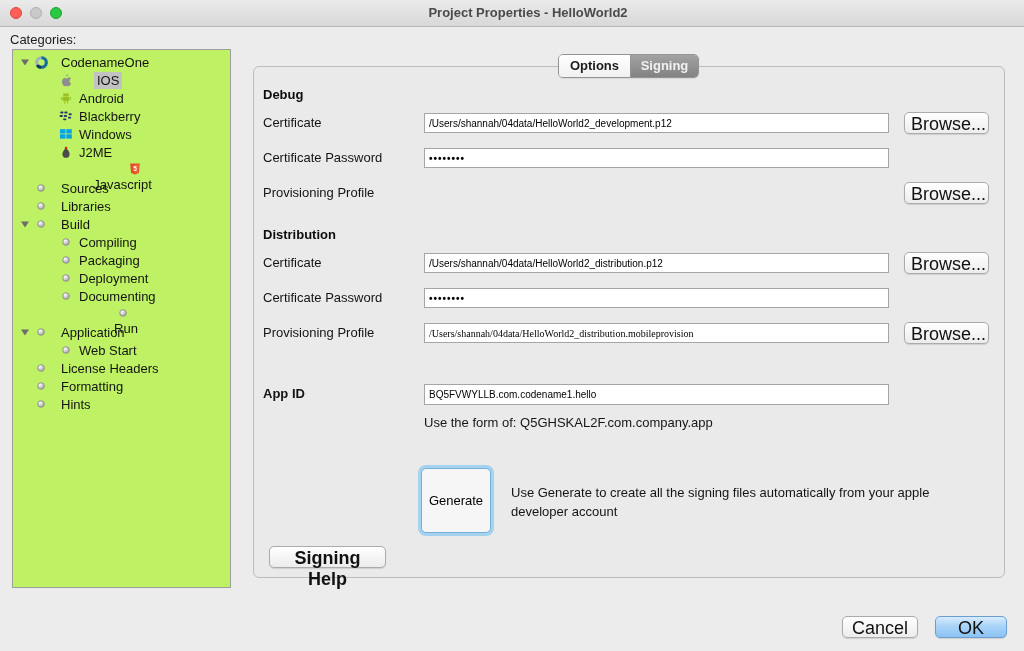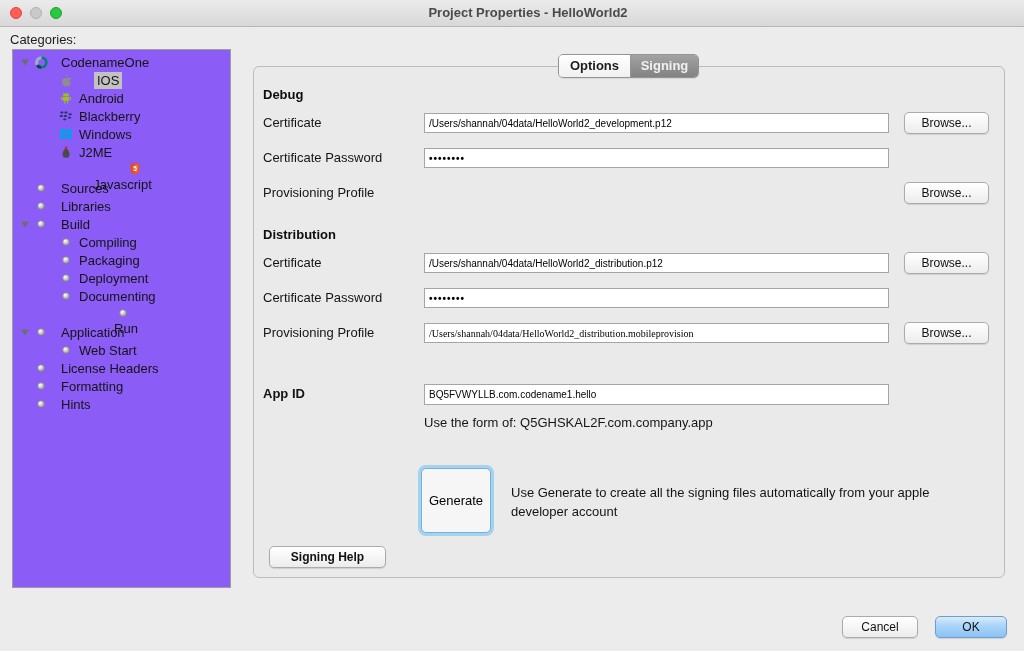--- a/index.html
+++ b/index.html
@@ -11,21 +11,21 @@
   .titlebar{position:absolute;left:0;top:0;right:0;height:26px;
     background:linear-gradient(#ebebeb,#d8d8d8);border-bottom:1px solid #b6b6b6;}
   .title{position:absolute;left:0;right:0;top:0;height:26px;line-height:26px;text-align:center;
     font-weight:bold;color:#4a4a4a;font-size:13px;}
   .tl{position:absolute;top:7px;width:12px;height:12px;border-radius:50%;box-sizing:border-box;}
   .tl.close{left:10px;background:#ff5f57;border:1px solid #e0443b;}
   .tl.min{left:30px;background:#c9c9c9;border:1px solid #b0b0b0;}
   .tl.zoom{left:50px;background:#28c840;border:1px solid #1da22f;}
   
   .cat-label{position:absolute;left:10px;top:32px;color:#1d1d1d;}
-  .tree-box{position:absolute;left:12px;top:49px;width:219px;height:539px;background:#8b5cf6;
+  .tree-box{position:absolute;left:12px;top:49px;width:219px;height:539px;background:#bef264;
     border:1px solid #9d9d9d;box-sizing:border-box;overflow:hidden;}
   .tree-row{position:absolute;left:1px;right:1px;height:18px;display:flex;align-items:center;}
   .tw{width:12px;margin-left:5px;flex:none;display:flex;align-items:center;justify-content:center;}
   .ticon{width:16px;height:15px;flex:none;display:flex;align-items:center;justify-content:center;}
   .tlabel{white-space:nowrap;padding:1px 3px;color:#141414;}
   .tlabel.sel{background:#c2c2c2;}
   
   .panel{position:absolute;left:253px;top:66px;width:752px;height:512px;background:#eaeaea;
     border:1px solid #bcbcbc;border-radius:6px;box-sizing:border-box;}
   .tabs{position:absolute;left:558px;top:54px;height:22px;display:flex;z-index:2;
@@ -37,21 +37,21 @@
   .h-debug{left:9px;top:20px;}
   .h-dist{left:9px;top:160px;}
   .f-label{position:absolute;left:9px;height:20px;line-height:20px;color:#141414;}
   .f-label.bold{font-weight:bold;}
   .f-input{position:absolute;left:170px;width:465px;height:20px;box-sizing:border-box;
     border:1px solid #a5a5a5;background:#fff;color:#000;padding:0 4px;
     font-family:"Liberation Sans","DejaVu Sans",sans-serif;font-size:10px;outline:none;}
   .f-input.pw{font-weight:bold;letter-spacing:1px;}
   .btn{box-sizing:border-box;border:1px solid #ababab;border-radius:5px;
     background:linear-gradient(#ffffff,#ececec);color:#111;text-align:center;
-    font-family:"Liberation Sans","DejaVu Sans",sans-serif;font-size:12px;
+    font-family:"Liberation Sans","DejaVu Sans",sans-serif;font-size:18px;
     box-shadow:0 1px 1px rgba(0,0,0,.12);cursor:default;}
   .browse-btn{position:absolute;left:650px;width:85px;height:22px;}
   .hint{position:absolute;left:170px;top:348px;color:#161616;}
   .generate-btn{position:absolute;left:167px;top:401px;width:70px;height:65px;
     background:#f6f6f6;border:1px solid #74b1dd;border-radius:5px;
     box-shadow:0 0 0 3px #a5d2ef;font-size:13px;}
   .gen-desc{position:absolute;left:257px;top:416px;width:472px;line-height:19px;color:#141414;}
   .help-btn{position:absolute;left:15px;top:479px;width:117px;height:22px;font-weight:bold;}
   
   .cancel-btn{position:absolute;left:842px;top:616px;width:76px;height:22px;}

